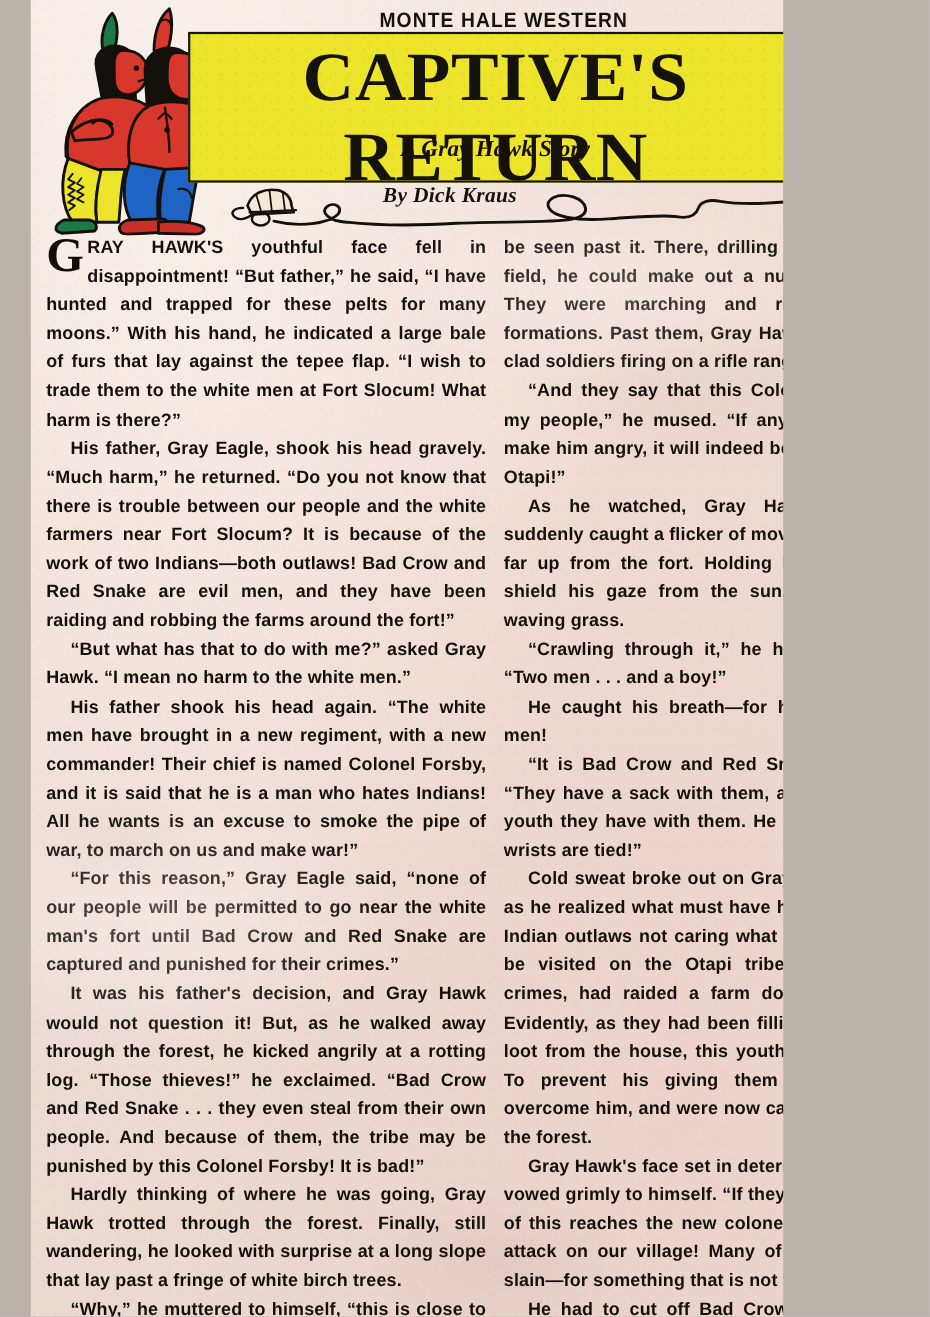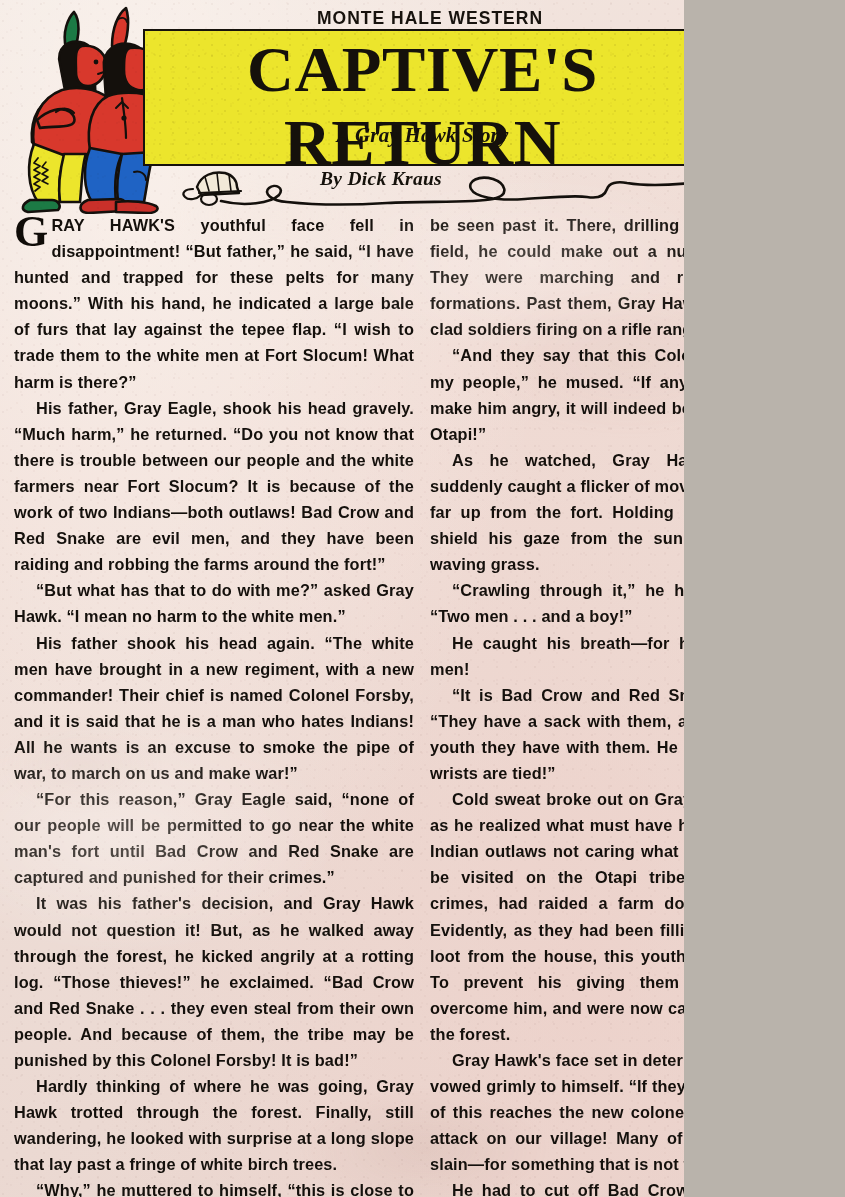--- a/index.html
+++ b/index.html
@@ -12,20 +12,21 @@
     position: relative;
     width: 684px;
     height: 1197px;
     overflow: hidden;
     background:
       radial-gradient(ellipse at 20% 12%, rgba(255,250,245,0.55) 0%, rgba(255,250,245,0) 55%),
       radial-gradient(ellipse at 85% 80%, rgba(238,205,198,0.55) 0%, rgba(238,205,198,0) 60%),
       linear-gradient(160deg, #f2e7e1 0%, #f0ddd6 35%, #eddcd5 60%, #e9d6cf 100%);
     font-family: "Liberation Sans", sans-serif;
     color: #1a1410;
+    margin-left: 28px;
   }
   
   .grain {
     position: absolute;
     inset: 0;
     pointer-events: none;
     opacity: .30;
     background-image:
       radial-gradient(circle at 3px 4px, rgba(120,90,80,.22) 0.6px, transparent 1.2px),
       radial-gradient(circle at 11px 9px, rgba(160,120,110,.16) 0.6px, transparent 1.2px),

